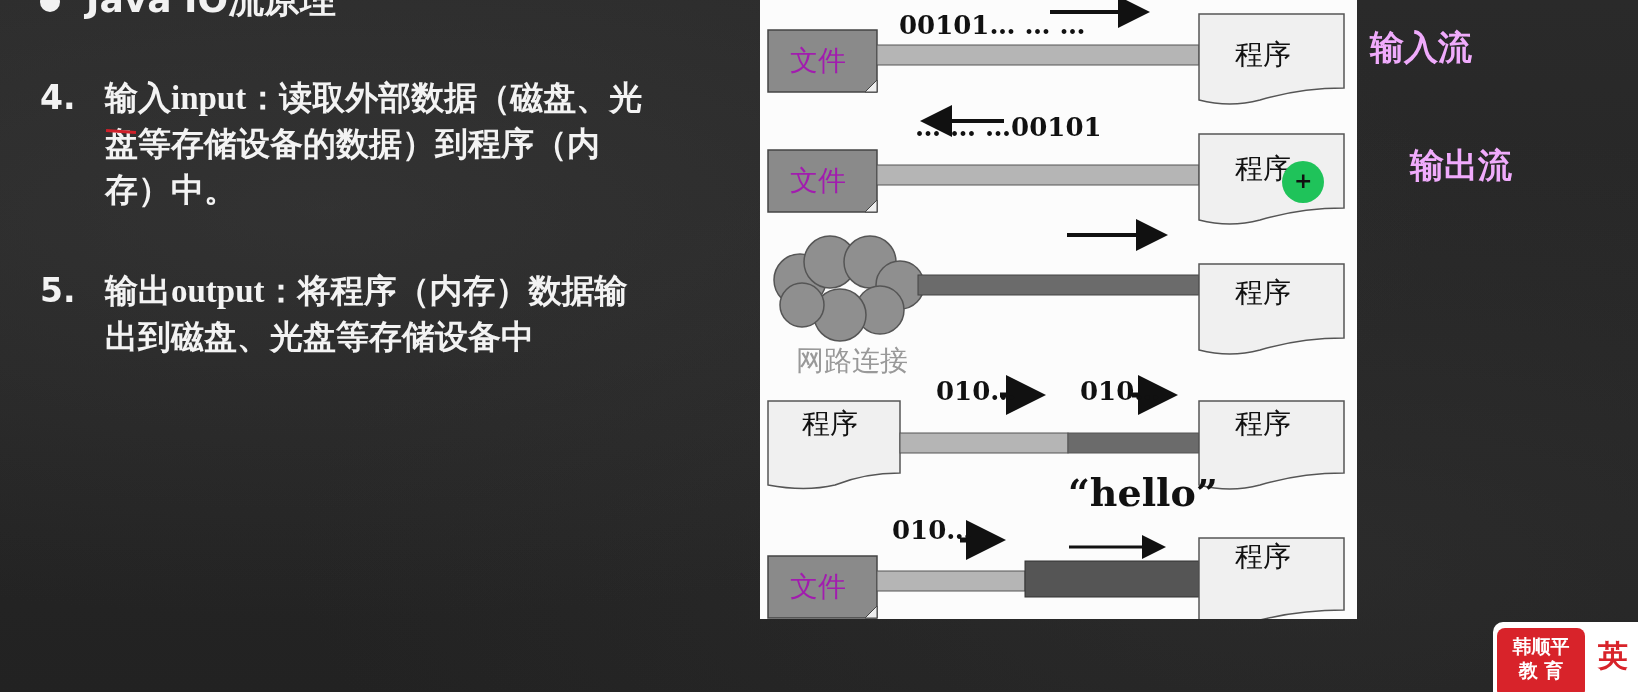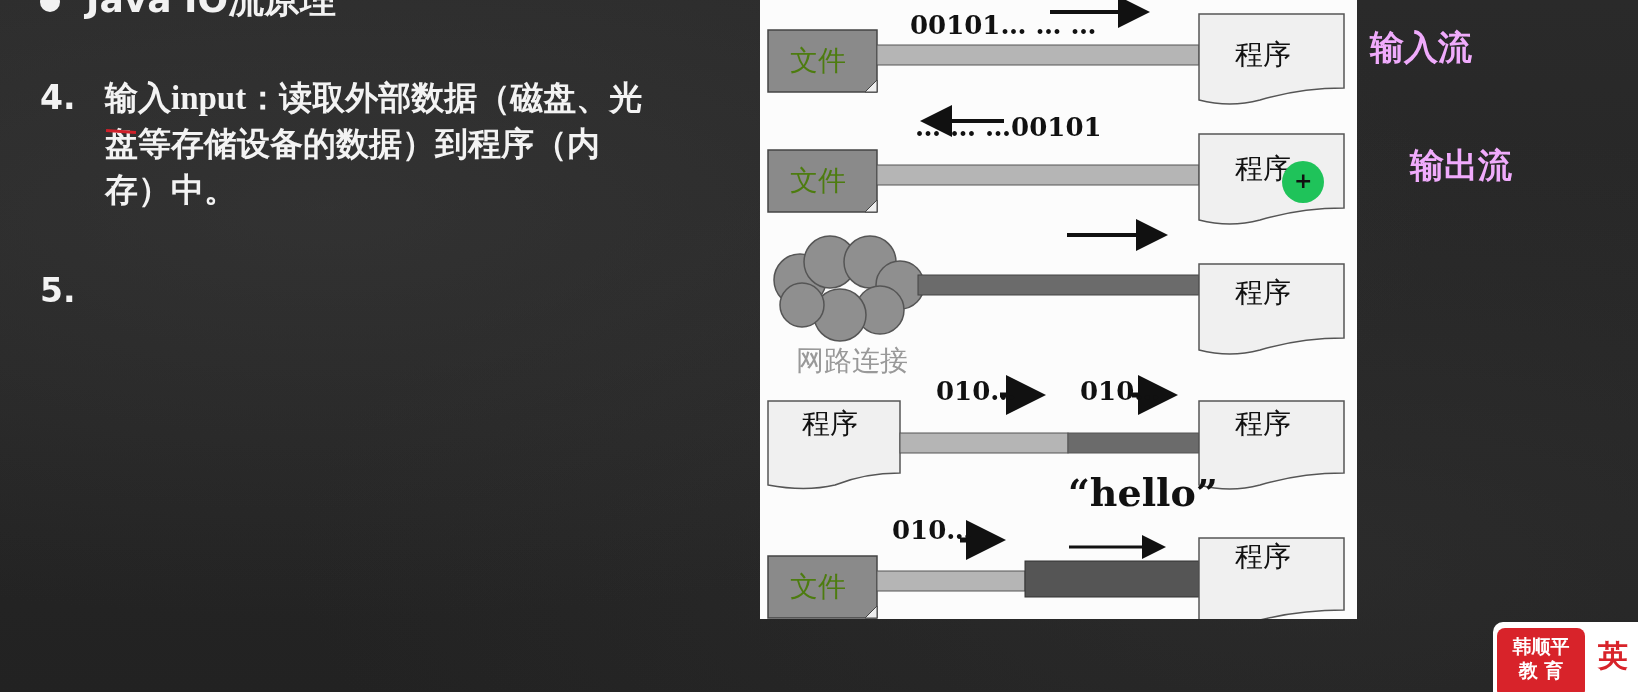--- a/index.html
+++ b/index.html
@@ -25,21 +25,21 @@
     .red-mark { position: absolute; left: 106px; top: 130px; width: 30px; height: 3px; background: #d0202a; transform: rotate(4deg); }
 
     .side-label { position: absolute; left: 1370px; color: #f0abfc; font-weight: bold; font-size: 34px; }
     .side-input { top: 25px; }
     .side-output { top: 143px; margin-left: 40px; }
 
     .diagram { position: absolute; left: 760px; top: 0; width: 597px; height: 619px; background: #fcfcfc; }
     .diagram svg { position: absolute; left: 0; top: 0; }
     .lbl { position: absolute; font-family: "DejaVu Serif", serif; font-weight: bold; font-size: 26px; color: #111; white-space: nowrap; }
     .box-text { position: absolute; font-family: "DejaVu Serif", serif; font-size: 28px; color: #111; }
-    .file-text { color: #4d7c0f; }
+    .file-text { color: #a21caf; }
     .net-text { position: absolute; font-family: "DejaVu Serif", serif; font-size: 28px; color: #999; margin-left: 24px; }
 
     .cursor-dot { position: absolute; left: 1282px; top: 161px; width: 42px; height: 42px; border-radius: 50%; background: #1fc35a; }
     .cursor-plus { position: absolute; left: 1294px; top: 168px; color: #111; font-size: 22px; font-weight: bold; }
 
     .logo-card { position: absolute; left: 1493px; top: 622px; width: 160px; height: 80px; background: #fff; border-radius: 10px 0 0 0; }
     .logo-red { position: absolute; left: 1497px; top: 628px; width: 88px; height: 70px; background: #d8232a; border-radius: 8px; color: #fff; font-size: 19px; font-weight: bold; line-height: 24px; text-align: center; padding-top: 6px; box-sizing: border-box; }
     .logo-text { position: absolute; left: 1598px; top: 636px; color: #d8232a; font-size: 30px; font-weight: bold; }
   </style>
 </head>
@@ -48,20 +48,21 @@
 <div class="slide-title"><span class="bullet"></span><span>Java IO流原理</span></div>
 
 <div class="point point-4">
   <span class="num">4.</span>
   <div class="body">输入input：读取外部数据（磁盘、光盘等存储设备的数据）到程序（内存）中。</div>
 </div>
 <div class="red-mark"></div>
 
 <div class="point point-5">
   <span class="num">5.</span>
+  <div class="body">输出output：将程序（内存）数据输出到磁盘、光盘等存储设备中</div>
 </div>
 
 <div class="side-label side-input">输入流</div>
 <div class="side-label side-output">输出流</div>
 
 <div class="diagram">
   <svg width="597" height="619" viewBox="0 0 597 619">
     <defs>
       <marker id="ah" markerWidth="8" markerHeight="8" refX="6" refY="4" orient="auto">
           <path d="M0,0 L8,4 L0,8 z" fill="#111"></path>
@@ -104,21 +105,21 @@
     <path d="M117,606 L105,618 L117,618 z" fill="#eee" stroke="#444"></path>
     <rect x="117" y="571" width="148" height="20" fill="#b5b5b5" stroke="#555"></rect>
     <rect x="265" y="561" width="174" height="36" fill="#555" stroke="#333"></rect>
     <path d="M439,538 L584,538 L584,610 Q540,610 500,620 Q470,625 439,620 Z" fill="#f0f0f0" stroke="#555" stroke-width="1.5"></path>
     <line x1="200" y1="540" x2="236" y2="540" stroke="#111" stroke-width="5" marker-end="url(#ah)"></line>
     <line x1="309" y1="547" x2="400" y2="547" stroke="#111" stroke-width="3" marker-end="url(#ah)"></line>
   </svg>
 
   <span class="box-text file-text" style="left:30px;top:42px;">文件</span>
   <span class="box-text" style="left:475px;top:36px;">程序</span>
-  <span class="lbl" style="left:150px;top:10px;">00101… … …</span>
+  <span class="lbl" style="left:139px;top:10px;">00101… … …</span>
 
   <span class="box-text file-text" style="left:30px;top:162px;">文件</span>
   <span class="box-text" style="left:475px;top:150px;">程序</span>
   <span class="lbl" style="left:155px;top:112px;text-align:center;">… … …00101</span>
 
   <span class="box-text" style="left:475px;top:274px;">程序</span>
   <span class="net-text" style="left:12px;top:342px;">网路连接</span>
 
   <span class="box-text" style="left:42px;top:405px;">程序</span>
   <span class="lbl" style="left:176px;top:376px;">010…</span>

